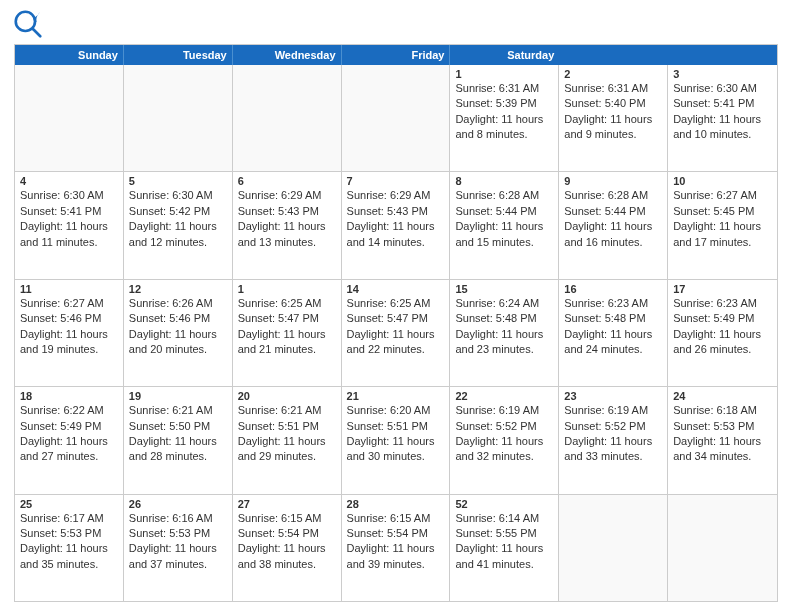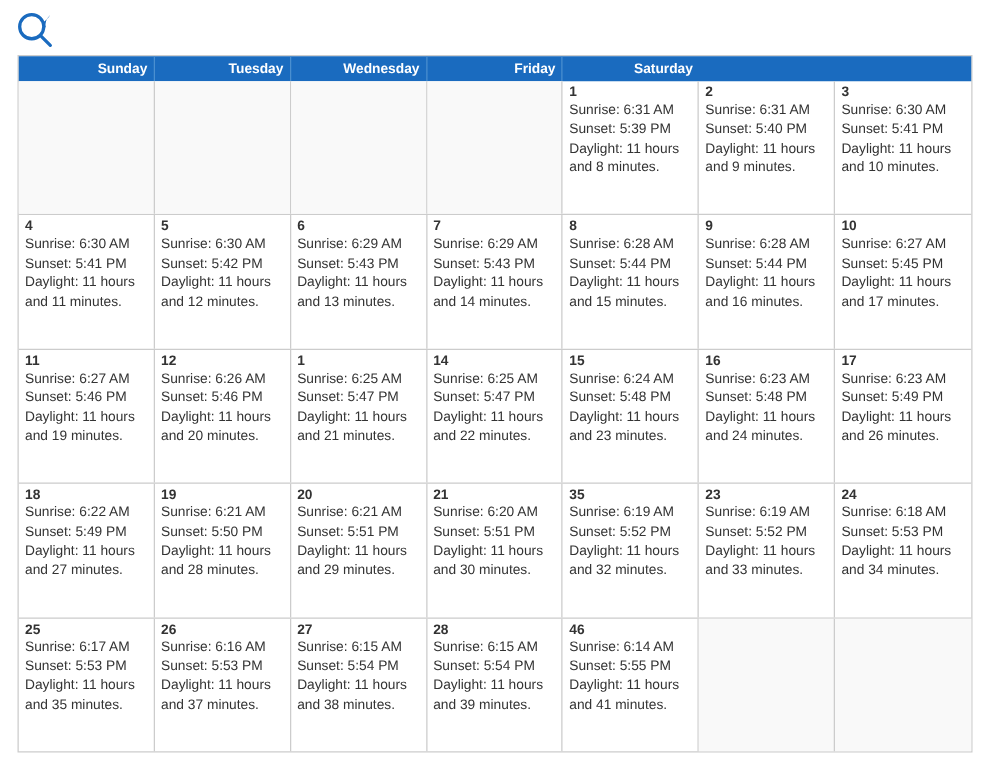--- a/index.html
+++ b/index.html
@@ -228,21 +228,21 @@
           </div>
           <div class="cal-cell">
             <span class="day-num">20</span>
             <div class="day-info">Sunrise: 6:21 AM<br>Sunset: 5:51 PM<br>Daylight: 11 hours and 29 minutes.</div>
           </div>
           <div class="cal-cell">
             <span class="day-num">21</span>
             <div class="day-info">Sunrise: 6:20 AM<br>Sunset: 5:51 PM<br>Daylight: 11 hours and 30 minutes.</div>
           </div>
           <div class="cal-cell">
-            <span class="day-num">35</span>
+            <span class="day-num">22</span>
             <div class="day-info">Sunrise: 6:19 AM<br>Sunset: 5:52 PM<br>Daylight: 11 hours and 32 minutes.</div>
           </div>
           <div class="cal-cell">
             <span class="day-num">23</span>
             <div class="day-info">Sunrise: 6:19 AM<br>Sunset: 5:52 PM<br>Daylight: 11 hours and 33 minutes.</div>
           </div>
           <div class="cal-cell">
             <span class="day-num">24</span>
             <div class="day-info">Sunrise: 6:18 AM<br>Sunset: 5:53 PM<br>Daylight: 11 hours and 34 minutes.</div>
           </div>
@@ -258,21 +258,21 @@
           </div>
           <div class="cal-cell">
             <span class="day-num">27</span>
             <div class="day-info">Sunrise: 6:15 AM<br>Sunset: 5:54 PM<br>Daylight: 11 hours and 38 minutes.</div>
           </div>
           <div class="cal-cell">
             <span class="day-num">28</span>
             <div class="day-info">Sunrise: 6:15 AM<br>Sunset: 5:54 PM<br>Daylight: 11 hours and 39 minutes.</div>
           </div>
           <div class="cal-cell">
-            <span class="day-num">46</span>
+            <span class="day-num">52</span>
             <div class="day-info">Sunrise: 6:14 AM<br>Sunset: 5:55 PM<br>Daylight: 11 hours and 41 minutes.</div>
           </div>
           <div class="cal-cell empty"></div>
           <div class="cal-cell empty"></div>
         </div>
       </div>
   </div>
 </div>
 
 </body></html>

